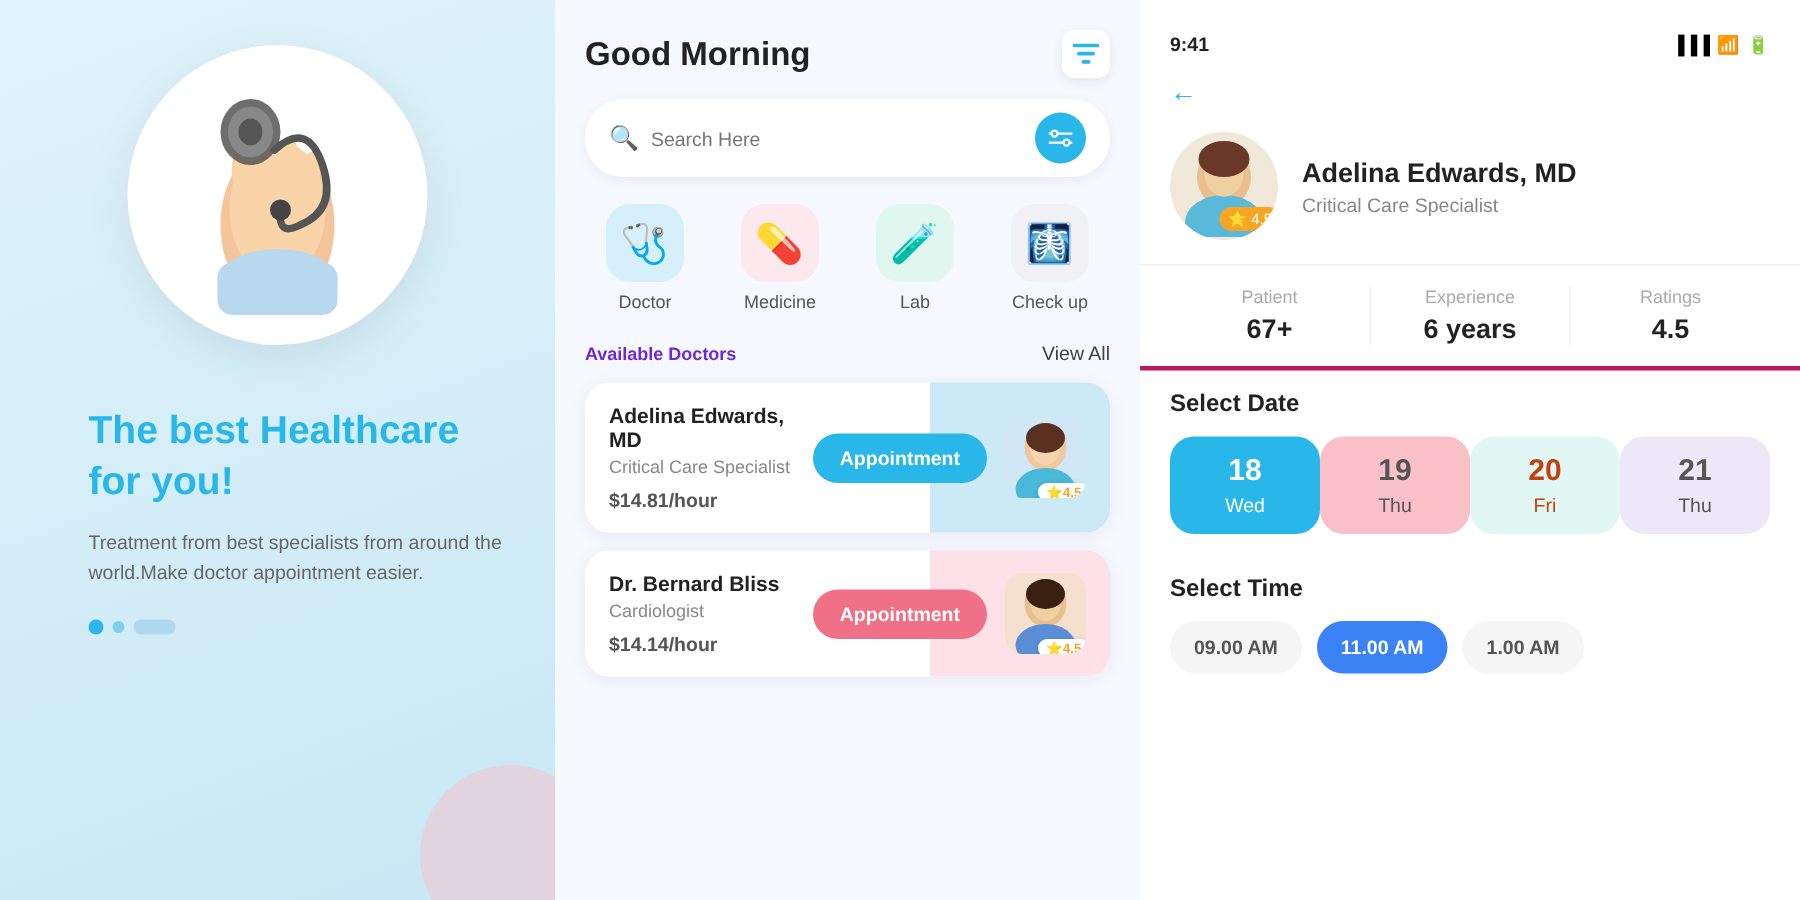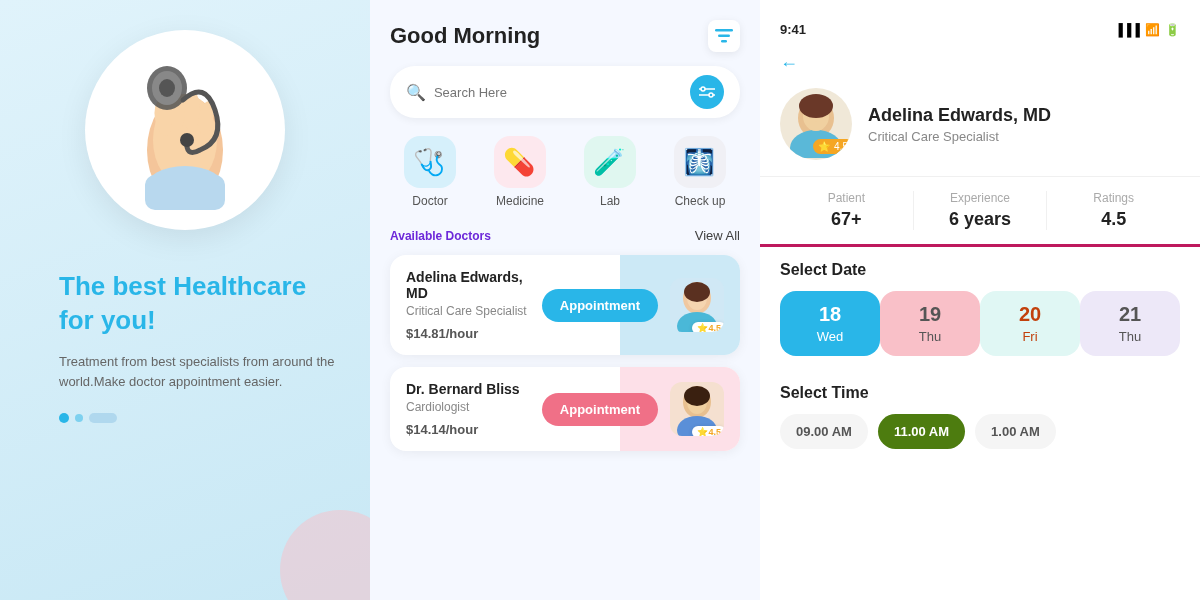--- a/index.html
+++ b/index.html
@@ -353,21 +353,21 @@
     }
     .time-item {
       padding: 10px 16px;
       border-radius: 20px;
       font-size: 13px;
       font-weight: 600;
       cursor: pointer;
       background: #f5f5f5;
       color: #555;
     }
-    .time-item.selected { background: #4d7c0f; color: white; }
+    .time-item.selected { background: #3b82f6; color: white; }
   </style>
 </head>
 <body>
 
 <div class="left-panel">
   <div class="stethoscope-area">
     <div class="stethoscope-circle">
 
       <svg width="140" height="160" viewBox="0 0 140 160" fill="none" xmlns="http://www.w3.org/2000/svg">
 

